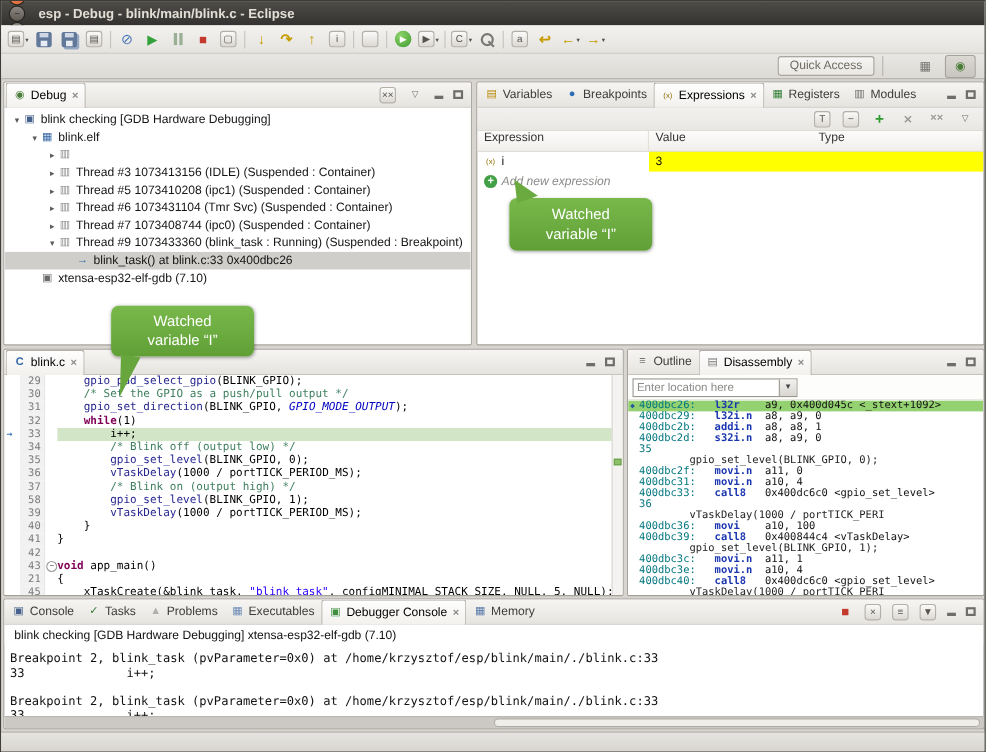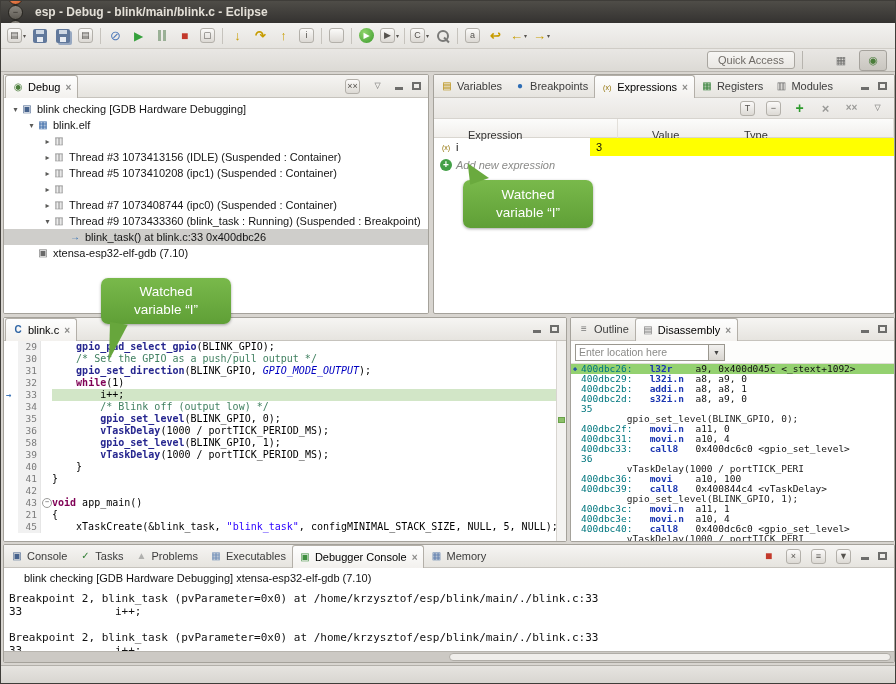--- a/index.html
+++ b/index.html
@@ -74,21 +74,21 @@
   .trow.selected{background:#cfcecb;}
   .texp{width:11px;font-size:8px;color:#5a5a58;text-align:center;flex:none;}
   .tree .ticon{margin-right:4px;}
 
   
   .xtoolbar{flex:none;height:20px;background:linear-gradient(#f2f1ef,#e9e7e3);
     border-bottom:1px solid #d7d4cf;display:flex;justify-content:flex-end;align-items:center;gap:3px;padding:0 5px;}
   .xtoolbar .tbi{height:18px;}
   .xhead{flex:none;height:19px;display:flex;background:linear-gradient(#fcfcfb,#f1efec);
     border-bottom:1px solid #d9d6d0;font-size:11px;color:#333;box-sizing:border-box;}
-  .xcol{padding:10px 6px;border-right:1px solid #e3e0da;box-sizing:border-box;margin-left:28px;}
+  .xcol{padding:0 6px;border-right:1px solid #e3e0da;box-sizing:border-box;}
   .w1{width:156px;flex:none;}.w2{width:156px;flex:none;}.w3{flex:1;border-right:none;}
   .xrow{height:18px;display:flex;align-items:center;font-size:11px;color:#111;}
   .xcell{padding:0 6px;display:flex;align-items:center;gap:4px;height:100%;box-sizing:border-box;}
   .vcell{font-weight:normal;}
   .addlabel{color:#8a8a88;font-style:italic;}
 
   
   .edbody{flex:1;position:relative;background:#fff;overflow:hidden;
     font-family:"DejaVu Sans Mono",monospace;font-size:10px;line-height:12px;}
   .cl{display:flex;height:12px;align-items:center;}
@@ -97,21 +97,21 @@
   .ln{width:22px;flex:none;text-align:right;padding-right:3px;color:#7a7a7a;background:#f1f1f1;
     font-size:9.5px;height:100%;box-sizing:border-box;}
   .fold{width:11px;height:100%;flex:none;background:#fff;border-left:1px solid #e6e6e6;position:relative;}
   .foldm{position:absolute;left:1px;top:1px;width:8px;height:8px;border:1px solid #9b9b99;border-radius:50%;
     background:#fff;color:#555;font-size:7px;line-height:7px;text-align:center;}
   .ct{flex:1;white-space:pre;height:100%;}
   .cl.current .ct{background:#d2e6c7;}
   .c-plain{color:#000;}
   .c-com{color:#3f7f5f;text-align:right;}
   .c-kw{color:#7f0055;font-weight:bold;}
-  .c-fn{color:#26268f;font-weight:bold;}
+  .c-fn{color:#26268f;font-weight:normal;}
   .c-macro{color:#0000c0;font-style:italic;}
   .c-str{color:#2a00ff;}
   .ovruler{position:absolute;right:0;top:0;bottom:0;width:9px;background:#f4f3f1;border-left:1px solid #d8d5d0;}
   .ovmark{position:absolute;left:1px;right:1px;height:6px;top:38%;background:#8cc06a;border:1px solid #6aa24a;box-sizing:border-box;}
 
   
   .locrow{flex:none;height:22px;border-bottom:1px solid #e0ddd8;display:flex;align-items:center;
     padding-left:4px;background:#fdfdfc;}
   .combo{width:150px;height:17px;border:1px solid #9a978f;background:#fff;display:flex;align-items:stretch;box-sizing:border-box;}
   .combo .ctext{flex:1;font-size:10.5px;color:#8b8b89;padding:1px 3px;white-space:nowrap;overflow:hidden;}
@@ -122,21 +122,21 @@
   .drow{height:10px;display:flex;align-items:center;white-space:pre;padding-left:2px;}
   .drow.current{background:#94d170;}
   .dmark{width:8px;flex:none;font-size:7px;color:#2456a4;}
   .daddr{color:#00767e;}
   .dmn{color:#1a35b0;font-weight:bold;}
   .dops{color:#111;}
   .dsrcnum{color:#00767e;}
   .dsrc{color:#222;}
 
   
-  .conheader{flex:none;font-size:11px;color:#111;padding:4px 20px 2px;background:#fff;}
+  .conheader{flex:none;font-size:11px;color:#111;padding:4px 9px 2px;background:#fff;}
   .conbody{flex:1;font-family:"DejaVu Sans Mono",monospace;font-size:11px;line-height:13px;
     padding:6px 5px 0;white-space:pre;color:#111;overflow:hidden;}
   .conline{height:13px;}
   .hscroll{flex:none;height:10px;background:#ccc9c4;border-top:1px solid #b7b4ae;position:relative;}
   .hthumb{position:absolute;top:1px;bottom:1px;left:50%;right:3px;background:#f0eeeb;
     border:1px solid #b0ada7;border-radius:4px;box-sizing:border-box;}
 
   
   .statusbar{position:absolute;left:0;right:0;top:664px;height:20px;
     background:linear-gradient(#e6e4e0,#d6d3ce);border-top:1px solid #b3b0aa;}
@@ -311,20 +311,21 @@
           <span class="tlabel">Thread #3 1073413156 (IDLE) (Suspended : Container)</span>
         </div>
         <div class="trow" style="padding-left: 38px;">
           <span class="texp">▸</span>
           <span class="ticon" style="color: rgb(138, 138, 138);">▥</span>
           <span class="tlabel">Thread #5 1073410208 (ipc1) (Suspended : Container)</span>
         </div>
         <div class="trow" style="padding-left: 38px;">
           <span class="texp">▸</span>
           <span class="ticon" style="color: rgb(138, 138, 138);">▥</span>
+          <span class="tlabel">Thread #6 1073431104 (Tmr Svc) (Suspended : Container)</span>
         </div>
         <div class="trow" style="padding-left: 38px;">
           <span class="texp">▸</span>
           <span class="ticon" style="color: rgb(138, 138, 138);">▥</span>
           <span class="tlabel">Thread #7 1073408744 (ipc0) (Suspended : Container)</span>
         </div>
         <div class="trow" style="padding-left: 38px;">
           <span class="texp">▾</span>
           <span class="ticon" style="color: rgb(138, 138, 138);">▥</span>
           <span class="tlabel">Thread #9 1073433360 (blink_task : Running) (Suspended : Breakpoint)</span>
@@ -474,20 +475,26 @@
             <span class="ann"></span>
             <span class="ln">35</span>
             <span class="fold"></span>
             <span class="ct"><span class="c-plain">        </span><span class="c-fn">gpio_set_level</span><span class="c-plain">(BLINK_GPIO, 0);</span></span>
           </div>
           <div class="cl">
             <span class="ann"></span>
             <span class="ln">36</span>
             <span class="fold"></span>
             <span class="ct"><span class="c-plain">        </span><span class="c-fn">vTaskDelay</span><span class="c-plain">(1000 / portTICK_PERIOD_MS);</span></span>
+          </div>
+          <div class="cl">
+            <span class="ann"></span>
+            <span class="ln">37</span>
+            <span class="fold"></span>
+            <span class="ct"><span class="c-plain">        </span><span class="c-com">/* Blink on (output high) */</span></span>
           </div>
           <div class="cl">
             <span class="ann"></span>
             <span class="ln">58</span>
             <span class="fold"></span>
             <span class="ct"><span class="c-plain">        </span><span class="c-fn">gpio_set_level</span><span class="c-plain">(BLINK_GPIO, 1);</span></span>
           </div>
           <div class="cl">
             <span class="ann"></span>
             <span class="ln">39</span>

